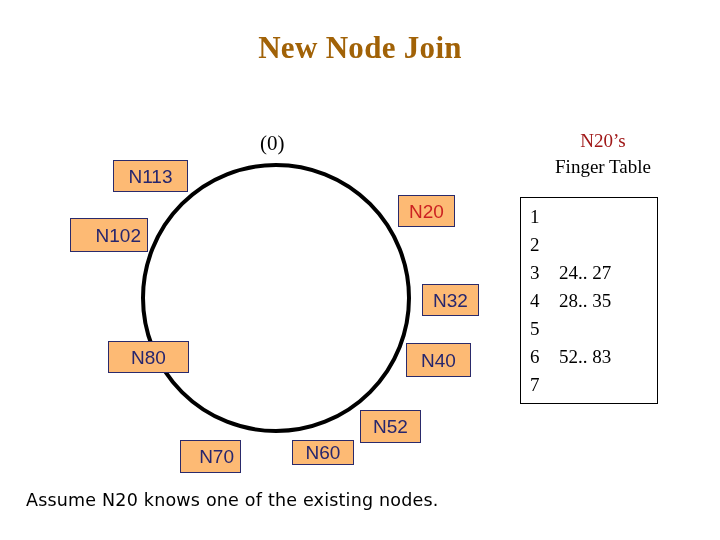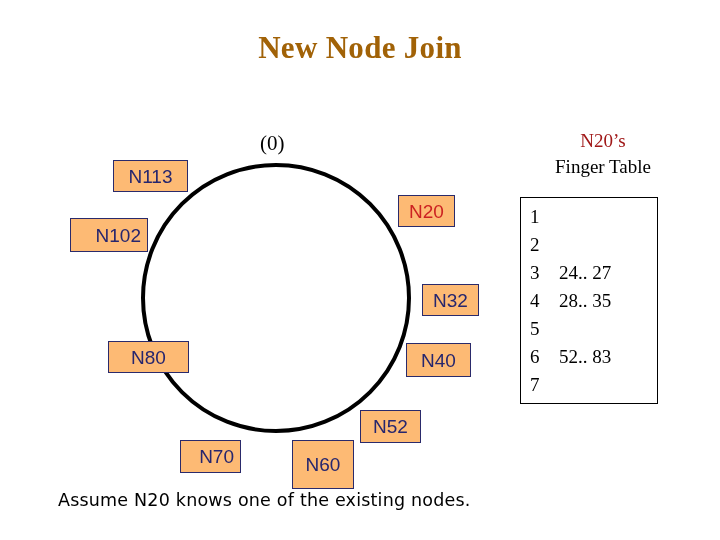--- a/index.html
+++ b/index.html
@@ -98,21 +98,20 @@
   
   .caption{
     position:absolute;
     left:26px;top:488px;
     font-family:"DejaVu Sans",sans-serif;
     font-size:17.5px;
     line-height:24px;
     letter-spacing:.2px;
     color:#000000;
     white-space:nowrap;
-    margin-left:32px;
   }
 </style>
 </head>
 <body>
 
 <div id="stage">
 
   <div class="title">New Node Join</div>
 
   <div class="ring"></div>
@@ -134,21 +133,21 @@
       </div>
       <div class="node" style="left: 406px; top: 343px; width: 65px; height: 34px;">
         <span>N40</span>
       </div>
       <div class="node" style="left: 84px; top: 341px; width: 81px; height: 32px; margin-left: 24px;">
         <span>N80</span>
       </div>
       <div class="node" style="left: 360px; top: 410px; width: 61px; height: 33px; text-align: right;">
         <span>N52</span>
       </div>
-      <div class="node" style="left: 292px; top: 440px; width: 62px; height: 49px;">
+      <div class="node" style="left: 292px; top: 440px; width: 62px; height: 25px;">
         <span>N60</span>
       </div>
       <div class="node" style="left: 180px; top: 440px; width: 61px; height: 33px; justify-content: flex-end;">
         <span>N70</span>
       </div>
     </div>
 
   <div class="ft-title">
     <span class="ft-owner">N20’s</span><br>
     <span>Finger Table</span>

